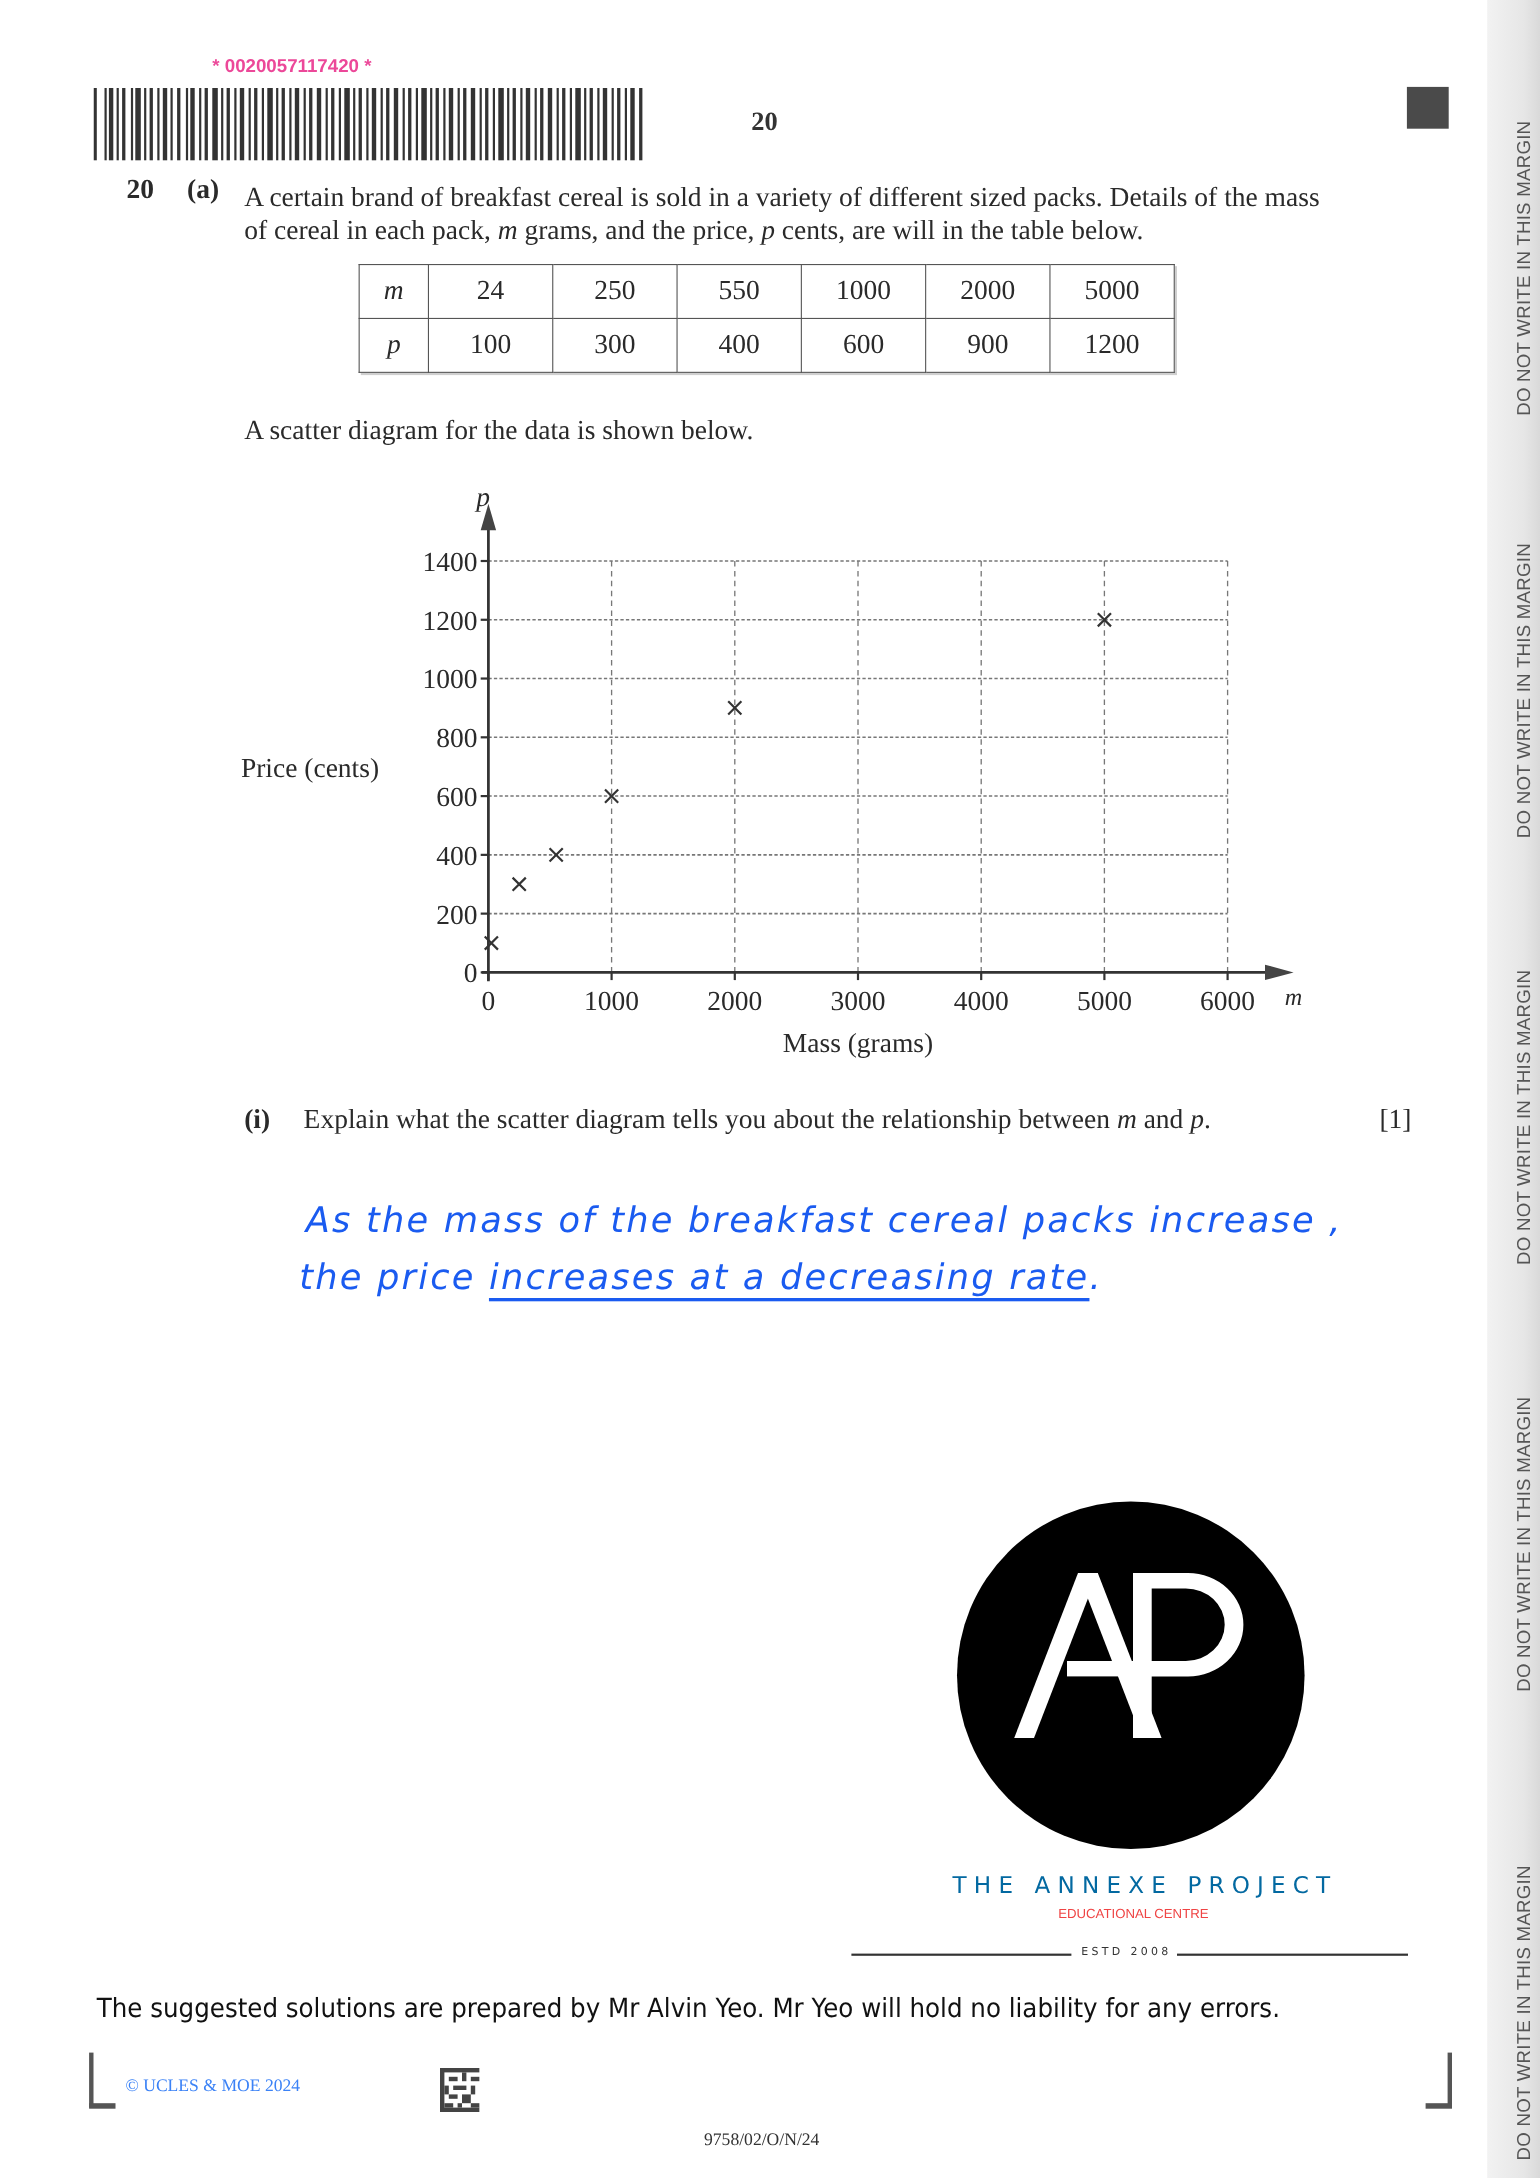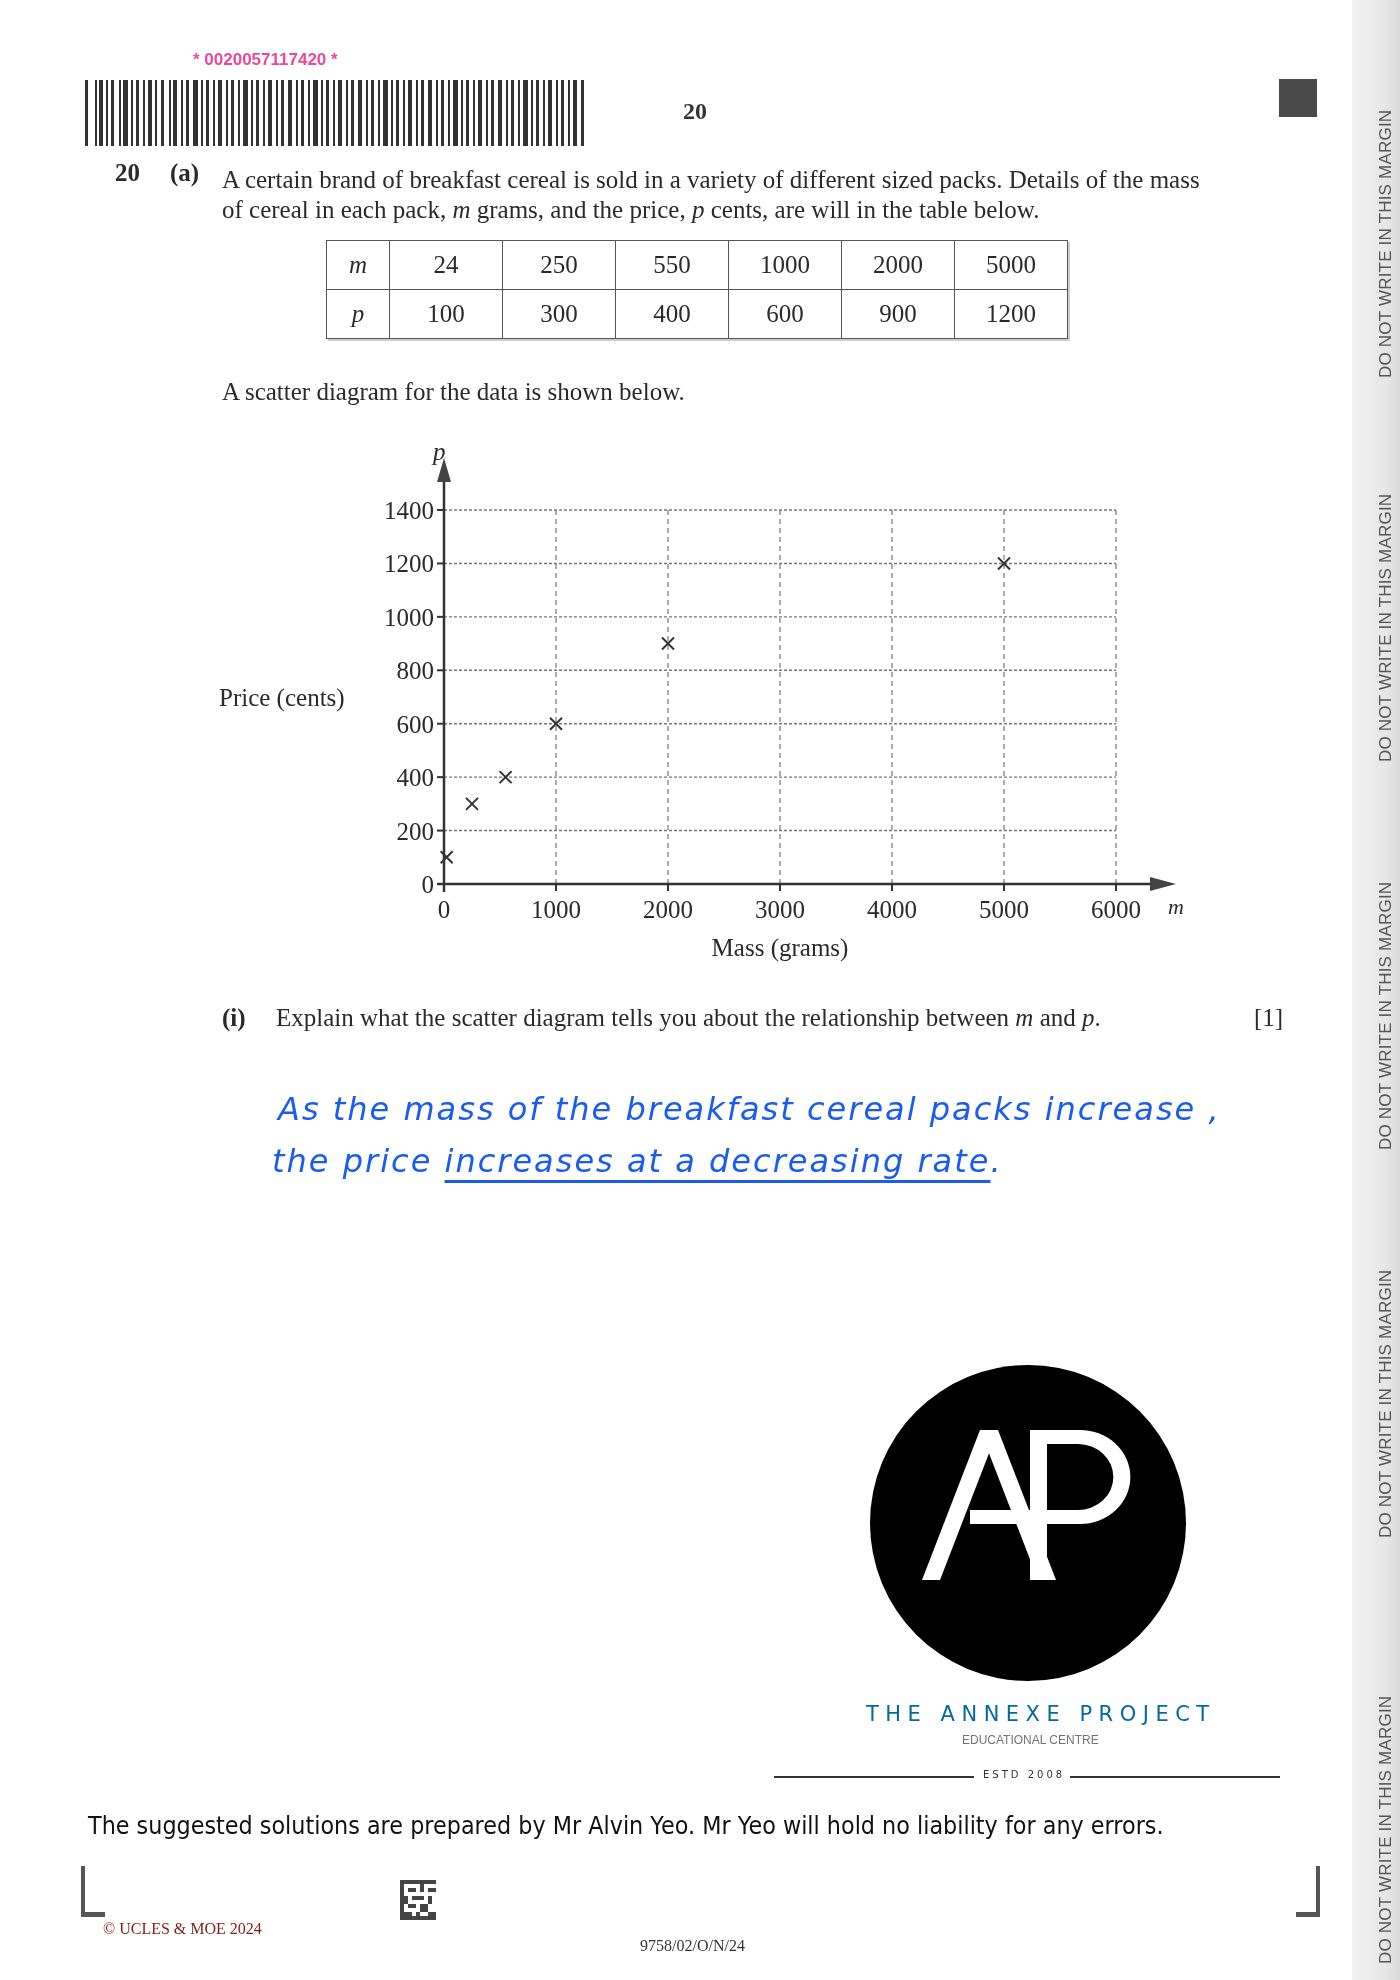--- a/index.html
+++ b/index.html
@@ -67,36 +67,36 @@
     position: absolute; left: 870px; top: 1365px; width: 316px; height: 316px;
     border-radius: 50%; background: #000;
   }
   .logo-svg { position: absolute; left: 870px; top: 1365px; }
   .logo-name {
     position: absolute; left: 866px; top: 1702px; font-family: "DejaVu Sans", sans-serif;
     font-size: 21px; letter-spacing: 6.5px; color: #0369a1;
   }
   .logo-sub {
     position: absolute; left: 962px; top: 1733px; font-family: "Liberation Sans", sans-serif;
-    font-size: 12px; color: #737373;
+    font-size: 12px; color: #ef4444;
   }
   .estd-line { position: absolute; height: 2px; background: #333; top: 1776px; }
   .estd-text {
     position: absolute; left: 983px; top: 1769px; font-family: "DejaVu Sans", sans-serif;
     font-size: 10px; letter-spacing: 3px; color: #333;
   }
 
   .disclaimer {
     position: absolute; left: 88px; top: 1812px; font-family: "DejaVu Sans", "Liberation Sans", sans-serif;
     font-size: 24px; color: #111; transform: scaleX(0.93); transform-origin: 0 0; white-space: nowrap;
   }
 
   
   .crop-mark { position: absolute; background: #555; }
-  .footer-copy { position: absolute; left: 103px; top: 1888px; font-size: 16px; color: #7f1d1d; margin-top: 32px; }
+  .footer-copy { position: absolute; left: 114px; top: 1888px; font-size: 16px; color: #3b82f6; }
   .footer-qr { position: absolute; left: 400px; top: 1880px; width: 36px; height: 40px; }
   .footer-code { position: absolute; left: 640px; top: 1937px; font-size: 16px; color: #333; }
 </style>
 </head>
 <body>
 
 <div class="margin-strip"></div>
 <div class="margin-text" style="top:378px">DO NOT WRITE IN THIS MARGIN</div>
 <div class="margin-text" style="top:762px">DO NOT WRITE IN THIS MARGIN</div>
 <div class="margin-text" style="top:1150px">DO NOT WRITE IN THIS MARGIN</div>

